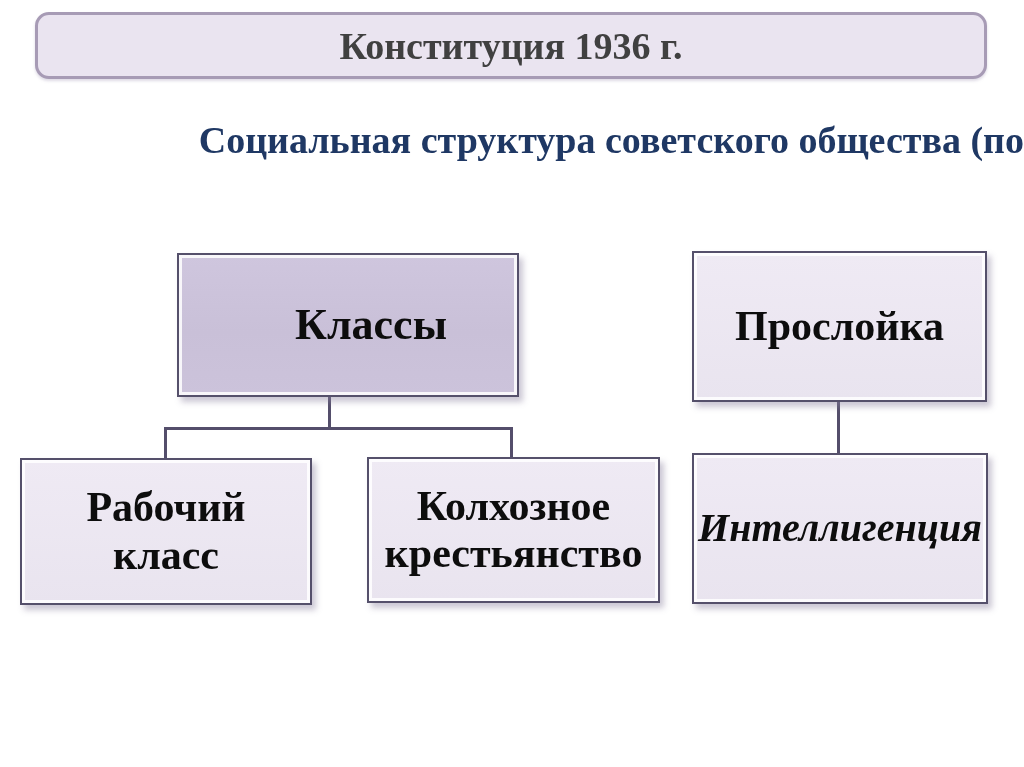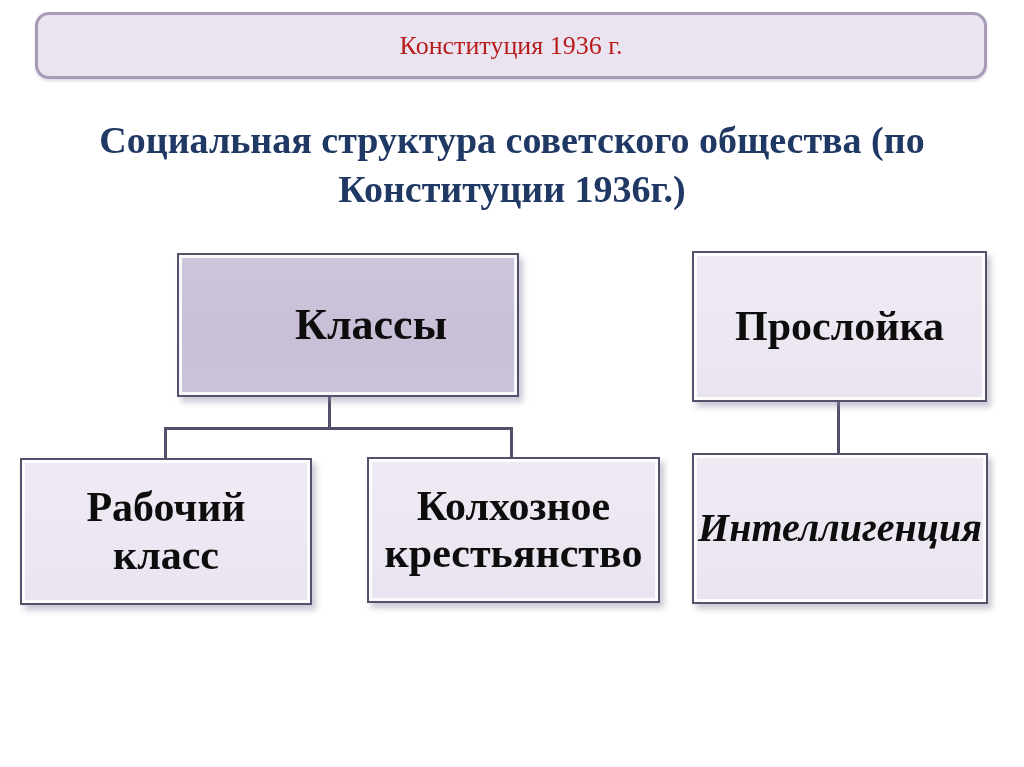--- a/index.html
+++ b/index.html
@@ -17,38 +17,38 @@
     position: absolute;
     left: 35px; top: 12px;
     width: 946px; height: 61px;
     background: #eae4f0;
     border: 3px solid #a79bb5;
     border-radius: 14px;
     display: flex; align-items: center; justify-content: center;
     box-shadow: 0 2px 3px rgba(160,150,180,0.35);
   }
   .banner .title-text {
-    color: #b91c1c;
-    font-size: 26px;
-    font-weight: normal;
+    color: #404040;
+    font-size: 38px;
+    font-weight: bold;
     white-space: nowrap;
   }
 
   
   .subtitle {
     position: absolute;
     left: 0; top: 116px;
     width: 1024px;
     text-align: center;
     color: #1f3864;
     font-size: 38px;
     font-weight: bold;
     line-height: 49px;
   }
-  .subtitle .subline { white-space: nowrap; }
+  .subtitle .subline { white-space: nowrap; text-align: right; }
 
   
   .node {
     position: absolute;
     border: 2px solid #55506b;
     display: flex; align-items: center; justify-content: center;
     text-align: center;
     color: #0d0d0d;
     font-weight: bold;
     white-space: pre-line;
@@ -83,21 +83,20 @@
 <body>
 
 <div class="slide">
 
   <div class="banner">
     <span class="title-text">Конституция 1936 г.</span>
   </div>
 
   <div class="subtitle">
     <div class="subline">Социальная структура советского общества (по</div>
-    <div class="subline">Конституции 1936г.)</div>
   </div>
 
   <div class="conn conn-klassy-stem"></div>
   <div class="conn conn-klassy-bar"></div>
   <div class="conn conn-drop-left"></div>
   <div class="conn conn-drop-right"></div>
   <div class="conn conn-prosloyka"></div>
 
   <div class="node parent-node node-klassy">
     <span>Классы</span>

